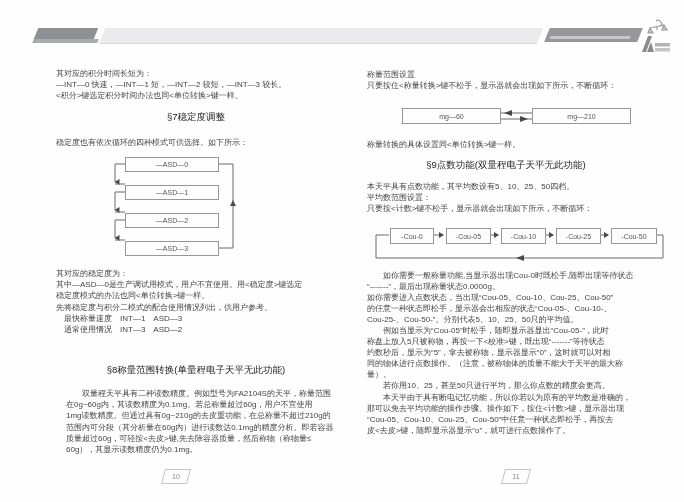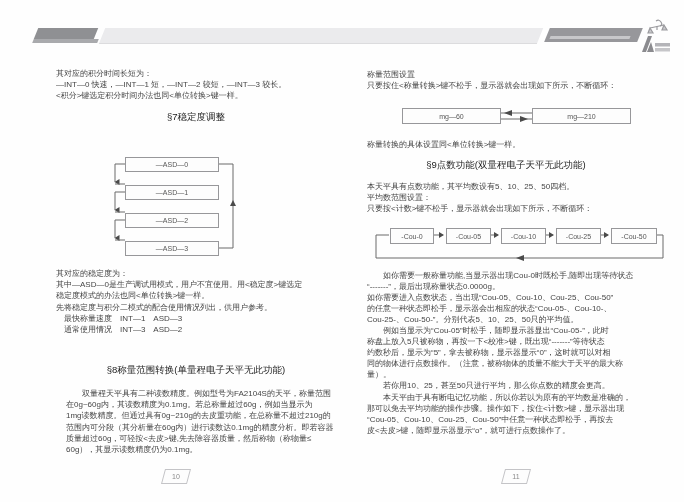--- a/index.html
+++ b/index.html
@@ -58,20 +58,21 @@
       </g>
       <rect x="17" y="25" width="15" height="3.5" fill="#b4b4b8"></rect>
       <rect x="17" y="30" width="15" height="3.5" fill="#c6c6c9"></rect>
     </svg>
   </div>
 
   <div class="para" style="left:56px;top:68px;width:282px;"><div>其对应的积分时间长短为：</div><div>—INT—0 快速，—INT—1 短，—INT—2 较短，—INT—3 较长。</div><div>&lt;积分&gt;键选定积分时间办法也同&lt;单位转换&gt;键一样。</div></div>
 
   <div class="heading" style="left:56px;top:111px;width:280px;">§7稳定度调整</div>
 
+  <div class="para" style="left:56px;top:137px;width:282px;">稳定度也有依次循环的四种模式可供选择。如下所示：</div>
 
   <div class="diagram" style="left:103px;top:154px;width:142px;height:108px;">
     <svg width="142" height="108">
       <defs>
         <marker id="arrD" markerWidth="6" markerHeight="6" refX="3" refY="4.5" orient="auto">
           <polygon points="0,0 6,0 3,5" fill="#4a4a4a"></polygon>
         </marker>
       </defs>
       <g stroke="#6a6a6a" stroke-width="1" fill="none">
         <path d="M22 10 H12 V28" marker-end="url(#arrD)"></path>
@@ -87,21 +88,21 @@
     <div class="dbox" style="left:22px;top:3px;width:92px;height:13px;">—ASD—0</div>
     <div class="dbox" style="left:22px;top:31px;width:92px;height:13px;">—ASD—1</div>
     <div class="dbox" style="left:22px;top:59px;width:92px;height:13px;">—ASD—2</div>
     <div class="dbox" style="left:22px;top:87px;width:92px;height:13px;">—ASD—3</div>
   </div>
 
   <div class="para" style="left:56px;top:268px;width:282px;"><div>其对应的稳定度为：</div><div>其中—ASD—0是生产调试用模式，用户不宜使用。用&lt;稳定度&gt;键选定</div><div>稳定度模式的办法也同&lt;单位转换&gt;键一样。</div><div>先将稳定度与积分二模式的配合使用情况列出，供用户参考。</div><div>　最快称量速度　INT—1　ASD—3</div><div>　通常使用情况　INT—3　ASD—2</div></div>
 
   <div class="heading" style="left:56px;top:364px;width:280px;">§8称量范围转换(单量程电子天平无此功能)</div>
 
-  <div class="para" style="left:66px;top:388px;width:282px;"><div>　　双量程天平具有二种读数精度。例如型号为FA2104S的天平，称量范围</div><div>在0g~60g内，其读数精度为0.1mg。若总称量超过60g，例如当显示为</div><div>1mg读数精度。但通过具有0g~210g的去皮重功能，在总称量不超过210g的</div><div>范围内可分段（其分析量在60g内）进行读数达0.1mg的精度分析。即若容器</div><div>质量超过60g，可轻按&lt;去皮&gt;键,先去除容器质量，然后称物（称物量≤</div><div>60g），其显示读数精度仍为0.1mg。</div></div>
+  <div class="para" style="left:66px;top:388px;width:282px;"><div>　　双量程天平具有二种读数精度。例如型号为FA2104S的天平，称量范围</div><div>在0g~60g内，其读数精度为0.1mg。若总称量超过60g，用户不宜使用</div><div>1mg读数精度。但通过具有0g~210g的去皮重功能，在总称量不超过210g的</div><div>范围内可分段（其分析量在60g内）进行读数达0.1mg的精度分析。即若容器</div><div>质量超过60g，可轻按&lt;去皮&gt;键,先去除容器质量，然后称物（称物量≤</div><div>60g），其显示读数精度仍为0.1mg。</div></div>
 
   <div class="pagenum" style="left:163px;top:469px;">
     <span>10</span>
   </div>
 
   <div class="para" style="left:367px;top:69px;width:290px;"><div>称量范围设置</div><div>只要按住&lt;称量转换&gt;键不松手，显示器就会出现如下所示，不断循环：</div></div>
 
   <div class="diagram" style="left:400px;top:103px;width:232px;height:27px;">
     <svg width="232" height="27">
       <g stroke="#6a6a6a" stroke-width="1" fill="none">

